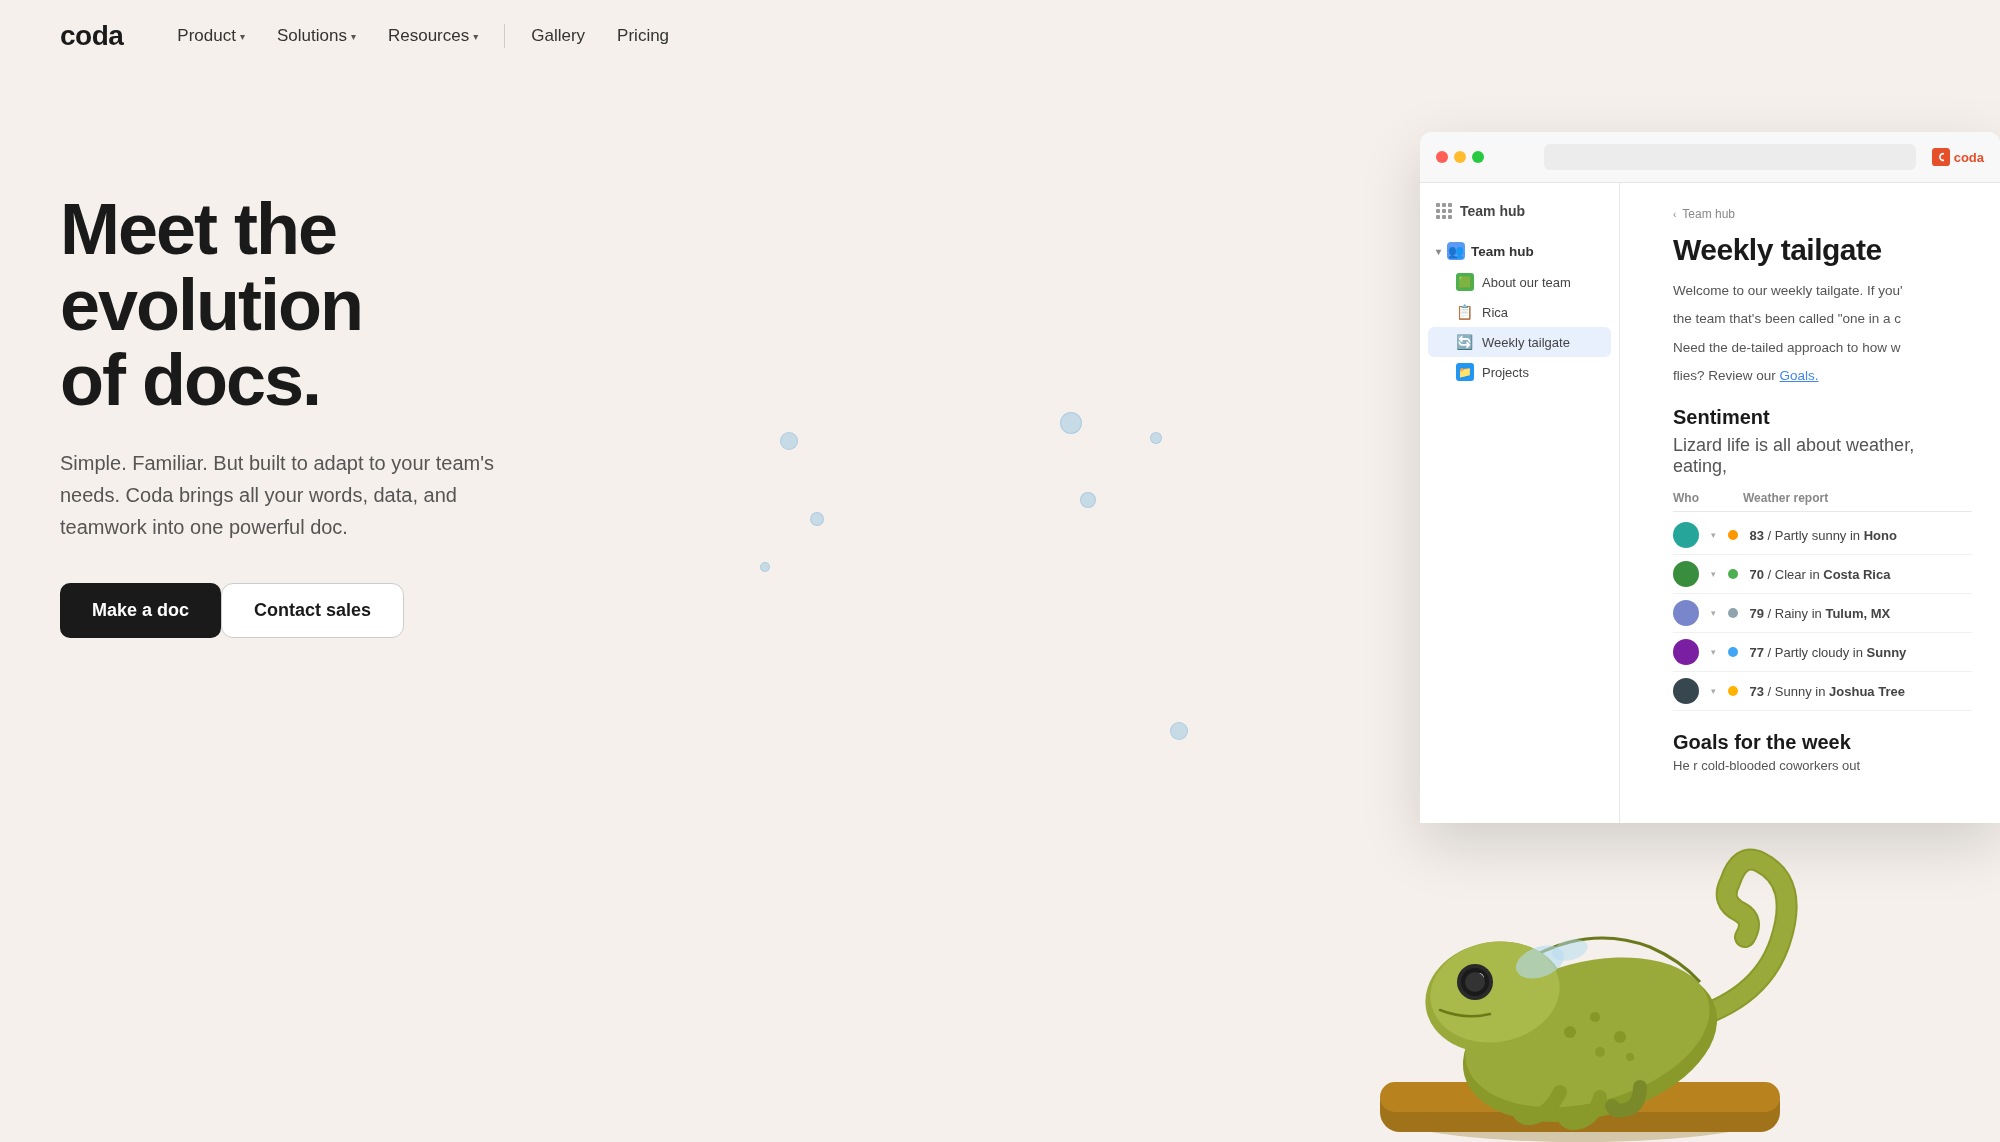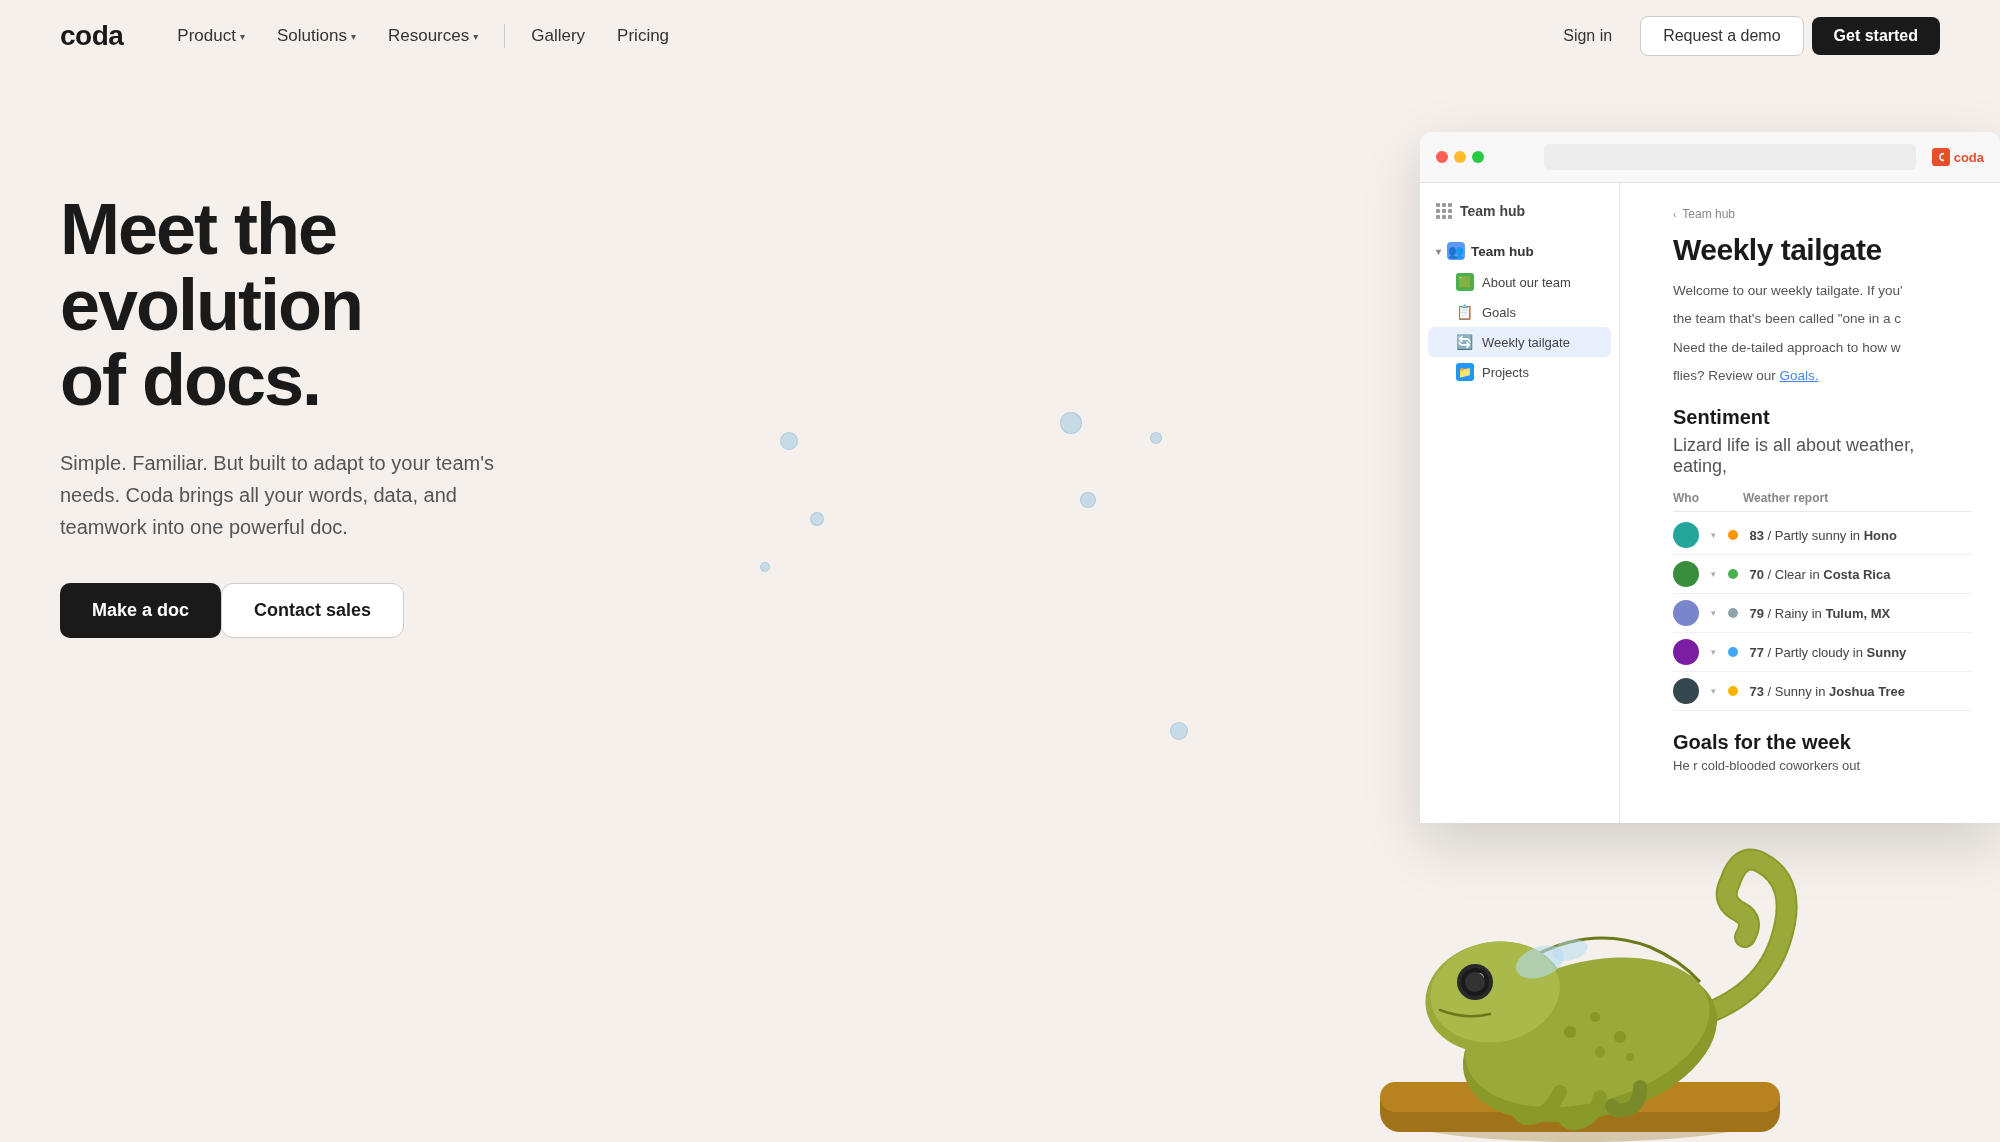--- a/index.html
+++ b/index.html
@@ -417,25 +417,20 @@
       <span>Resources</span>
       <span class="nav-chevron">▾</span>
     </div>
     <div class="nav-divider"></div>
     <div class="nav-link">
       <span>Gallery</span>
     </div>
     <div class="nav-link">
       <span>Pricing</span>
     </div>
-  </div>
-  <div class="nav-right">
-    <button class="btn-signin">Sign in</button>
-    <button class="btn-request-demo">Request a demo</button>
-    <button class="btn-get-started">Get started</button>
   </div>
 </nav>
 
 <div class="hero">
   <div class="hero-content">
     <h1 class="hero-title">
       <span>Meet the evolution</span><br>
       <span>of docs.</span>
     </h1>
     <p class="hero-subtitle">Simple. Familiar. But built to adapt to your team's needs. Coda brings all your words, data, and teamwork into one powerful doc.</p>
@@ -486,21 +481,21 @@
               <span class="sidebar-chevron">▾</span>
               <div class="sub-icon" style="background:#5c9af5;border-radius:4px;font-size:13px;">👥</div>
               <span>Team hub</span>
             </div>
             <div class="sidebar-sub-item">
               <div class="sub-icon sub-icon-green" style="font-size:11px;">🟩</div>
               <span>About our team</span>
             </div>
             <div class="sidebar-sub-item">
               <div class="sub-icon" style="background:none;font-size:14px;">📋</div>
-              <span>Goals</span>
+              <span>Rica</span>
             </div>
             <div class="sidebar-sub-item active">
               <div class="sub-icon" style="background:none;font-size:14px;">🔄</div>
               <span>Weekly tailgate</span>
             </div>
             <div class="sidebar-sub-item">
               <div class="sub-icon sub-icon-blue" style="font-size:11px;">📁</div>
               <span>Projects</span>
             </div>
           </div>

